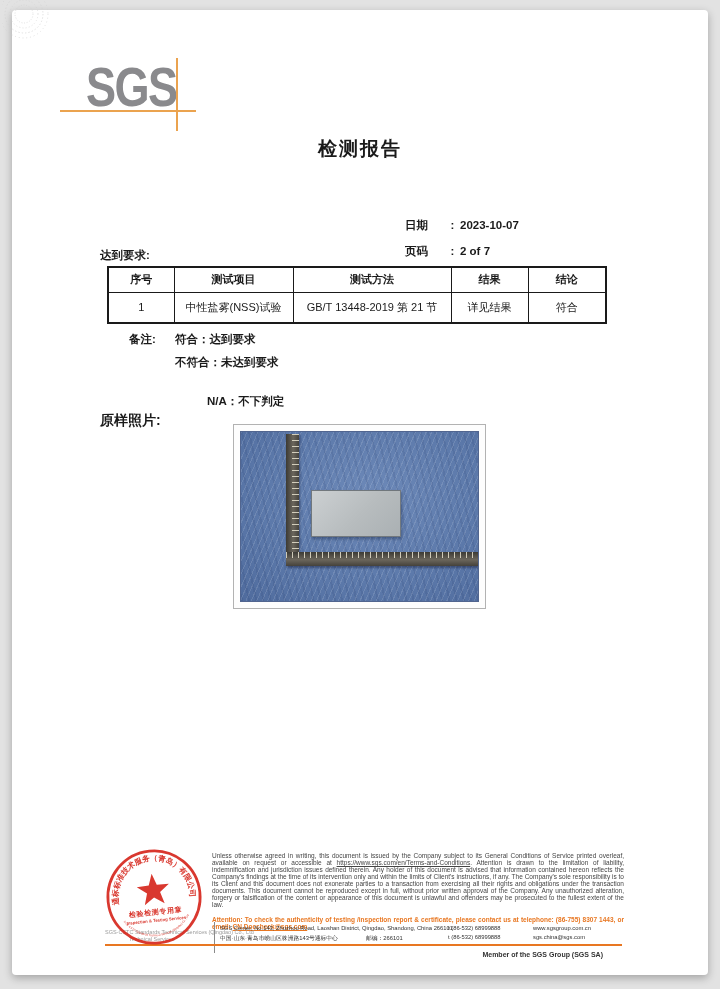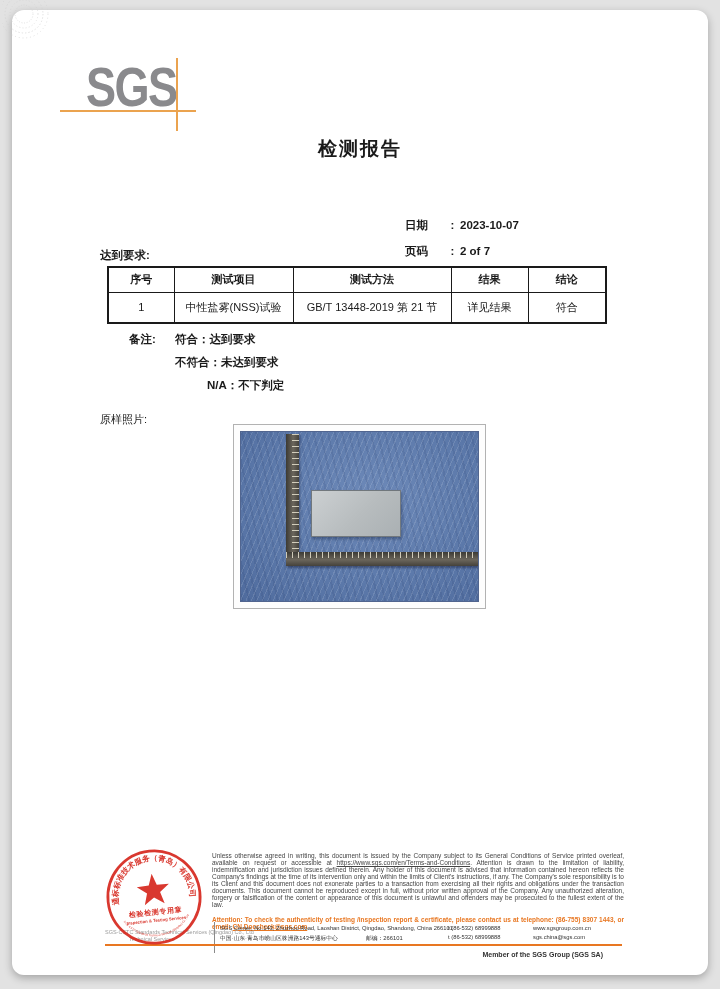--- a/index.html
+++ b/index.html
@@ -6,21 +6,21 @@
   html,body { width:720px; height:989px; }
   body {
     background:#e2e2e2;
     font-family:"Liberation Sans", sans-serif;
     position:relative;
     overflow:hidden;
     color:#1a1a1a;
   }
   .page {
     position:absolute; left:12px; top:10px; width:696px; height:965px;
-    background:#ffffff; border-radius:12px;
+    background:#ffffff; border-radius:4px;
     box-shadow:0 3px 9px rgba(0,0,0,.28);
   }
   .guilloche { position:absolute; left:2px; top:-4px; z-index:5; opacity:.65; }
 
   
   .logo-text {
     position:absolute; left:74px; top:50px;
     font-size:55px; font-weight:bold; color:#8a8a8d;
     letter-spacing:-2px; line-height:1;
     transform:scaleX(.82); transform-origin:left top;
@@ -40,23 +40,23 @@
   table.result { position:absolute; left:95px; top:256px; width:498px; border-collapse:collapse; font-size:11px; table-layout:fixed; }
   table.result th, table.result td { border:1px solid #1a1a1a; text-align:center; padding:0 2px; }
   table.result { border:2px solid #1a1a1a; }
   table.result th { height:25px; font-weight:bold; }
   table.result td { height:31px; }
   .c0{width:66px;} .c1{width:119px;} .c2{width:158px;} .c3{width:77px;} .c4{width:78px;}
 
   
   .remarks-label { position:absolute; left:117px; top:322px; font-size:11.5px; font-weight:bold; }
   .remark-line { position:absolute; left:163px; font-size:11.5px; font-weight:bold; }
-  .rm-0{top:322px;} .rm-1{top:345px;} .rm-2{top:368px;padding-left:32px;}
-
-  .photo-label { position:absolute; left:88px; top:402px; font-size:11px; font-weight:normal; }
+  .rm-0{top:322px;} .rm-1{top:345px;} .rm-2{top:384px;padding-left:32px;}
+
+  .photo-label { position:absolute; left:88px; top:402px; font-size:14px; font-weight:bold; }
 
   
   .photo-outer {
     position:absolute; left:221px; top:414px; width:253px; height:185px;
     background:#fdfdfd; border:1px solid #b2b2b2; padding:6px;
   }
   .photo-inner {
     position:relative; width:100%; height:100%; overflow:hidden;
     border:1px solid #51658f;
     background:

